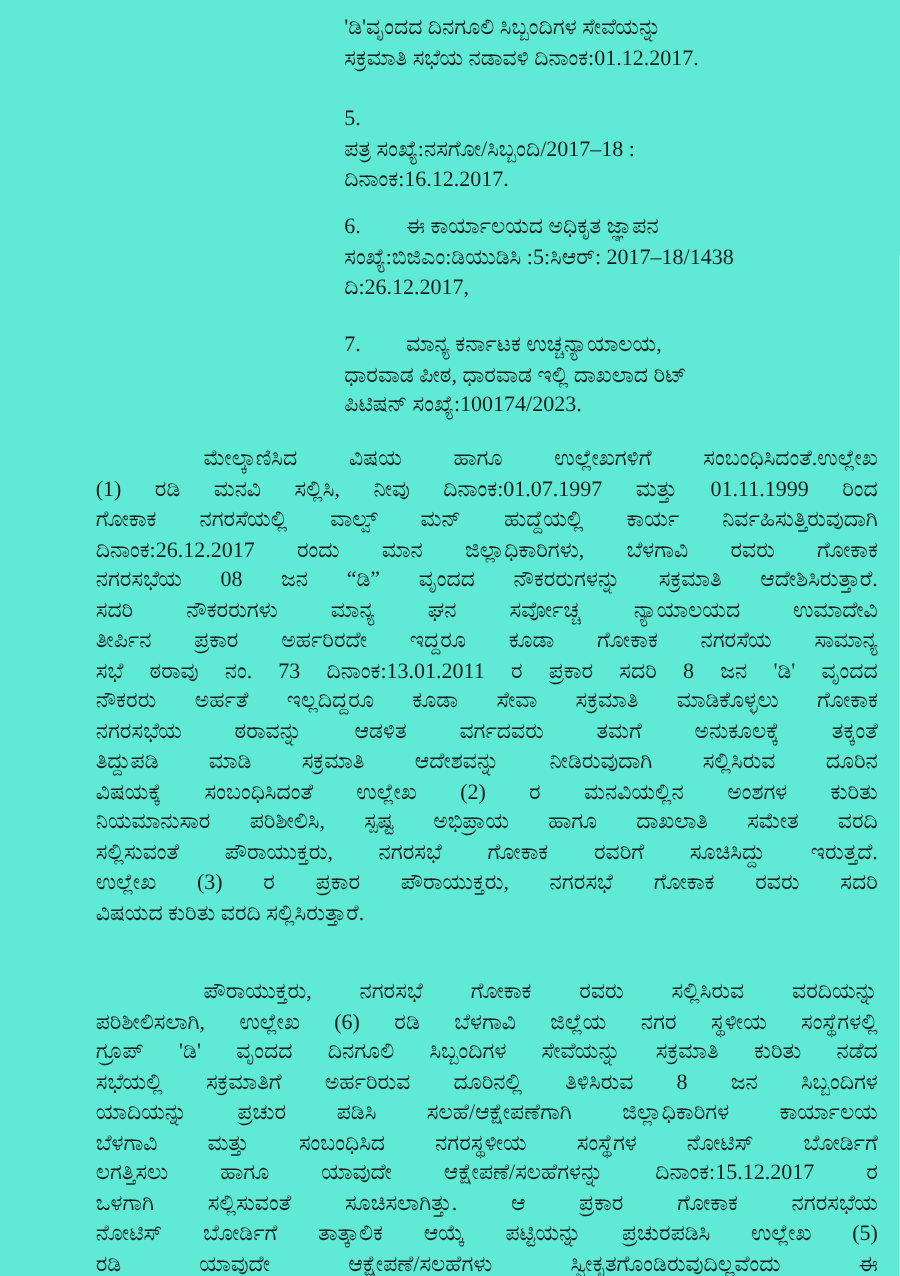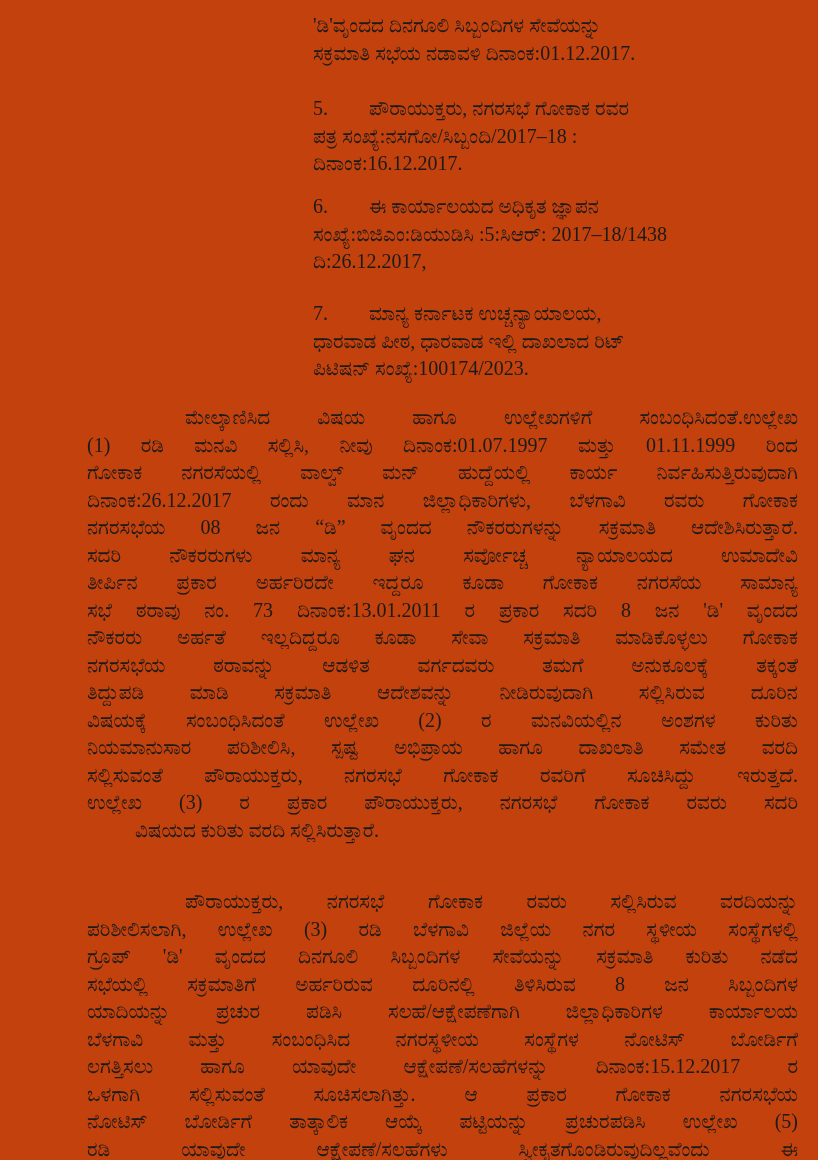--- a/index.html
+++ b/index.html
@@ -4,21 +4,21 @@
 <style>
   html, body {
     margin: 0;
     padding: 0;
     background: #ffffff;
   }
   .page {
     position: relative;
     width: 818px;
     height: 1160px;
-    background: #c2410c;
+    background: #5eead4;
     color: #1b1b1b;
     font-family: "Liberation Serif", "DejaVu Serif", serif;
     font-size: 20px;
     line-height: 27.5px;
     overflow: hidden;
   }
   
   .ref-cont {
     position: absolute;
     left: 313px;
@@ -55,37 +55,35 @@
   .jline {
     text-align: justify;
     text-align-last: justify;
     white-space: normal;
   }
   .jline.indent {
     padding-left: 98px;
   }
   .jline.endline {
     text-align-last: left;
-    margin-left: 48px;
   }
 </style>
 </head>
 <body>
 
 <div class="page">
 
   <div class="ref-cont">
     <div>'ಡಿ'ವೃಂದದ ದಿನಗೂಲಿ ಸಿಬ್ಬಂದಿಗಳ ಸೇವೆಯನ್ನು</div>
     <div>ಸಕ್ರಮಾತಿ ಸಭೆಯ ನಡಾವಳಿ ದಿನಾಂಕ:01.12.2017.</div>
   </div>
 
   <div class="ref-item" id="ref-item-5">
     <div class="first-line">
       <span class="ref-num">5.</span>
-      <span class="ref-first-text">ಪೌರಾಯುಕ್ತರು, ನಗರಸಭೆ ಗೋಕಾಕ ರವರ</span>
     </div>
     <div>ಪತ್ರ ಸಂಖ್ಯೆ:ನಸಗೋ/ಸಿಬ್ಬಂದಿ/2017–18 :</div>
     <div>ದಿನಾಂಕ:16.12.2017.</div>
   </div>
 
   <div class="ref-item" id="ref-item-6">
     <div class="first-line">
       <span class="ref-num">6.</span>
       <span class="ref-first-text">ಈ ಕಾರ್ಯಾಲಯದ ಅಧಿಕೃತ ಜ್ಞಾಪನ</span>
     </div>
@@ -116,21 +114,21 @@
     <div class="jline">ತಿದ್ದುಪಡಿ ಮಾಡಿ ಸಕ್ರಮಾತಿ ಆದೇಶವನ್ನು ನೀಡಿರುವುದಾಗಿ ಸಲ್ಲಿಸಿರುವ ದೂರಿನ</div>
     <div class="jline">ವಿಷಯಕ್ಕೆ ಸಂಬಂಧಿಸಿದಂತೆ ಉಲ್ಲೇಖ (2) ರ ಮನವಿಯಲ್ಲಿನ ಅಂಶಗಳ ಕುರಿತು</div>
     <div class="jline">ನಿಯಮಾನುಸಾರ ಪರಿಶೀಲಿಸಿ, ಸ್ಪಷ್ಟ ಅಭಿಪ್ರಾಯ ಹಾಗೂ ದಾಖಲಾತಿ ಸಮೇತ ವರದಿ</div>
     <div class="jline">ಸಲ್ಲಿಸುವಂತೆ ಪೌರಾಯುಕ್ತರು, ನಗರಸಭೆ ಗೋಕಾಕ ರವರಿಗೆ ಸೂಚಿಸಿದ್ದು ಇರುತ್ತದೆ.</div>
     <div class="jline">ಉಲ್ಲೇಖ (3) ರ ಪ್ರಕಾರ ಪೌರಾಯುಕ್ತರು, ನಗರಸಭೆ ಗೋಕಾಕ ರವರು ಸದರಿ</div>
     <div class="jline endline">ವಿಷಯದ ಕುರಿತು ವರದಿ ಸಲ್ಲಿಸಿರುತ್ತಾರೆ.</div>
   </div>
 
   <div class="para" id="para-2">
     <div class="jline indent">ಪೌರಾಯುಕ್ತರು, ನಗರಸಭೆ ಗೋಕಾಕ ರವರು ಸಲ್ಲಿಸಿರುವ ವರದಿಯನ್ನು</div>
-    <div class="jline">ಪರಿಶೀಲಿಸಲಾಗಿ, ಉಲ್ಲೇಖ (3) ರಡಿ ಬೆಳಗಾವಿ ಜಿಲ್ಲೆಯ ನಗರ ಸ್ಥಳೀಯ ಸಂಸ್ಥೆಗಳಲ್ಲಿ</div>
+    <div class="jline">ಪರಿಶೀಲಿಸಲಾಗಿ, ಉಲ್ಲೇಖ (6) ರಡಿ ಬೆಳಗಾವಿ ಜಿಲ್ಲೆಯ ನಗರ ಸ್ಥಳೀಯ ಸಂಸ್ಥೆಗಳಲ್ಲಿ</div>
     <div class="jline">ಗ್ರೂಪ್ 'ಡಿ' ವೃಂದದ ದಿನಗೂಲಿ ಸಿಬ್ಬಂದಿಗಳ ಸೇವೆಯನ್ನು ಸಕ್ರಮಾತಿ ಕುರಿತು ನಡೆದ</div>
     <div class="jline">ಸಭೆಯಲ್ಲಿ ಸಕ್ರಮಾತಿಗೆ ಅರ್ಹರಿರುವ ದೂರಿನಲ್ಲಿ ತಿಳಿಸಿರುವ 8 ಜನ ಸಿಬ್ಬಂದಿಗಳ</div>
     <div class="jline">ಯಾದಿಯನ್ನು ಪ್ರಚುರ ಪಡಿಸಿ ಸಲಹೆ/ಆಕ್ಷೇಪಣೆಗಾಗಿ ಜಿಲ್ಲಾಧಿಕಾರಿಗಳ ಕಾರ್ಯಾಲಯ</div>
     <div class="jline">ಬೆಳಗಾವಿ ಮತ್ತು ಸಂಬಂಧಿಸಿದ ನಗರಸ್ಥಳೀಯ ಸಂಸ್ಥೆಗಳ ನೋಟಿಸ್ ಬೋರ್ಡಿಗೆ</div>
     <div class="jline">ಲಗತ್ತಿಸಲು ಹಾಗೂ ಯಾವುದೇ ಆಕ್ಷೇಪಣೆ/ಸಲಹೆಗಳನ್ನು ದಿನಾಂಕ:15.12.2017 ರ</div>
     <div class="jline">ಒಳಗಾಗಿ ಸಲ್ಲಿಸುವಂತೆ ಸೂಚಿಸಲಾಗಿತ್ತು. ಆ ಪ್ರಕಾರ ಗೋಕಾಕ ನಗರಸಭೆಯ</div>
     <div class="jline">ನೋಟಿಸ್ ಬೋರ್ಡಿಗೆ ತಾತ್ಕಾಲಿಕ ಆಯ್ಕೆ ಪಟ್ಟಿಯನ್ನು ಪ್ರಚುರಪಡಿಸಿ ಉಲ್ಲೇಖ (5)</div>
     <div class="jline">ರಡಿ ಯಾವುದೇ ಆಕ್ಷೇಪಣೆ/ಸಲಹೆಗಳು ಸ್ವೀಕೃತಗೊಂಡಿರುವುದಿಲ್ಲವೆಂದು ಈ</div>
   </div>
 

